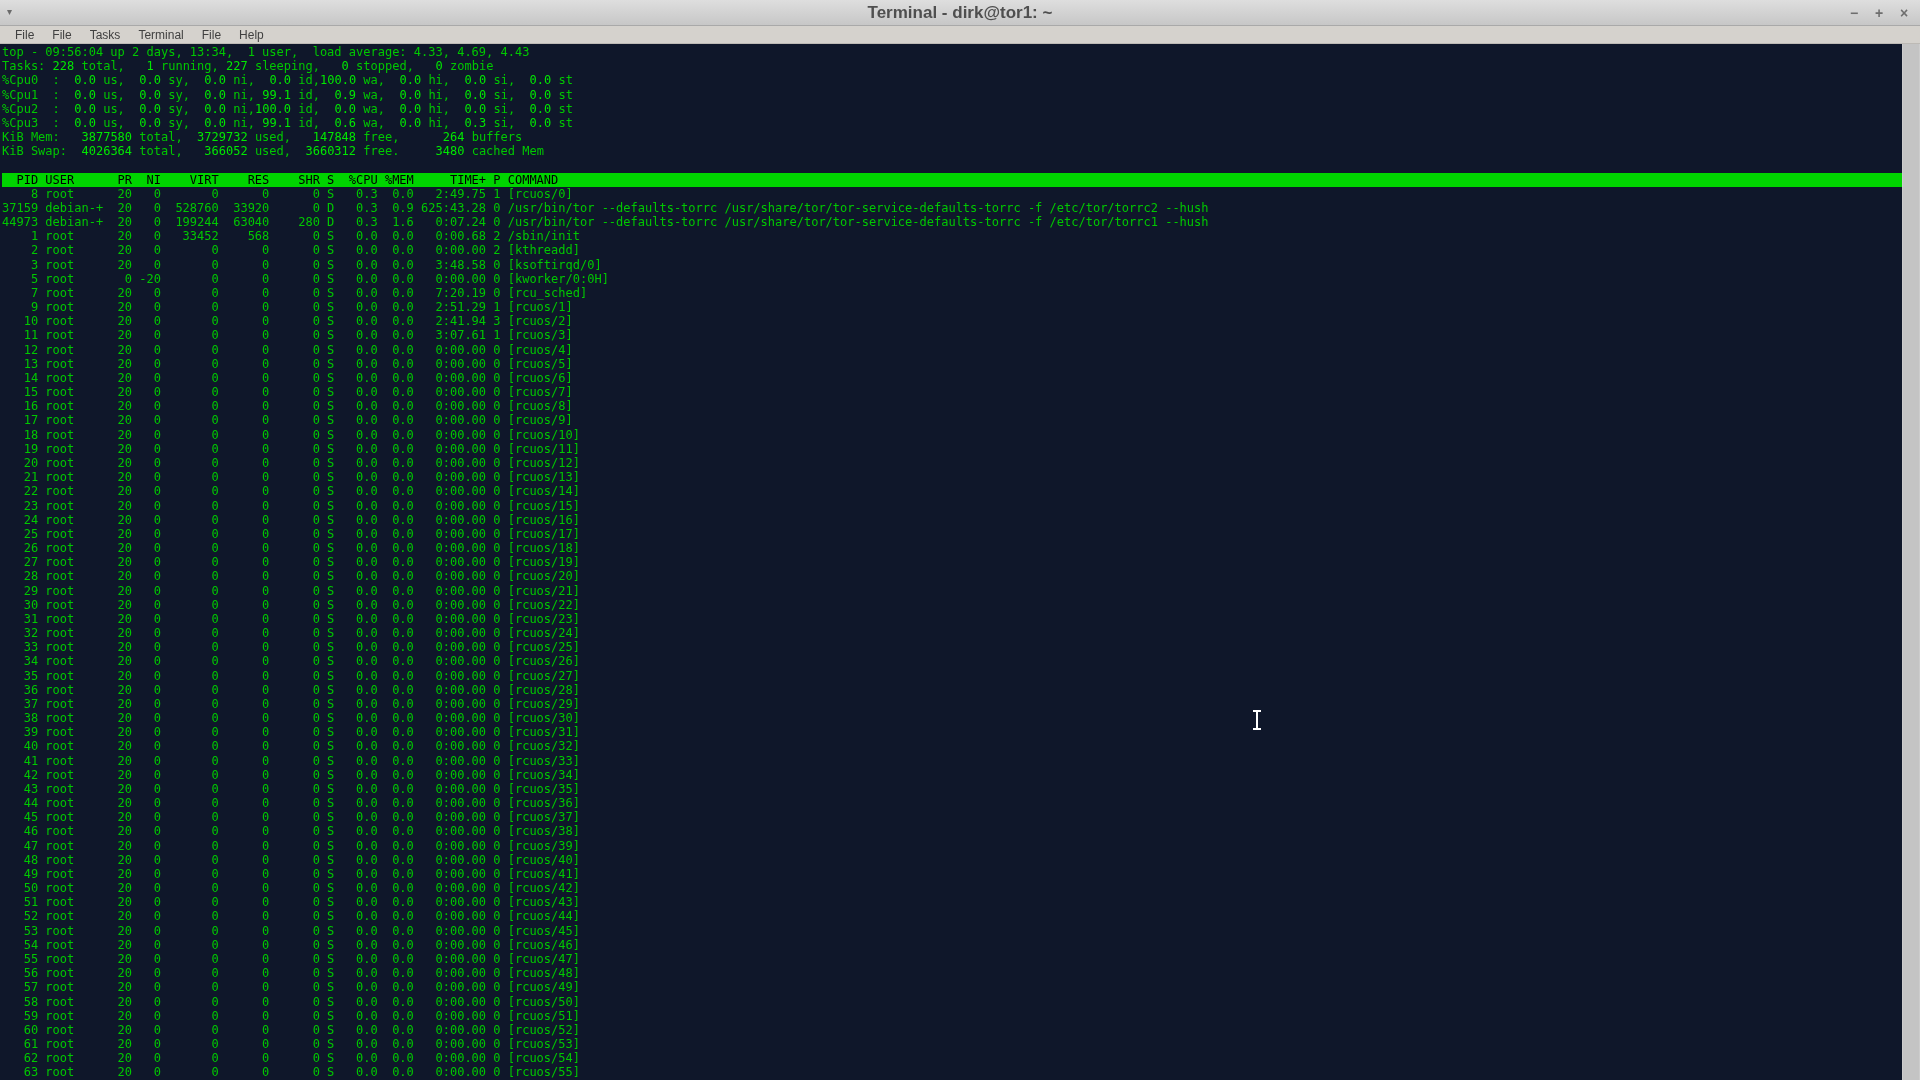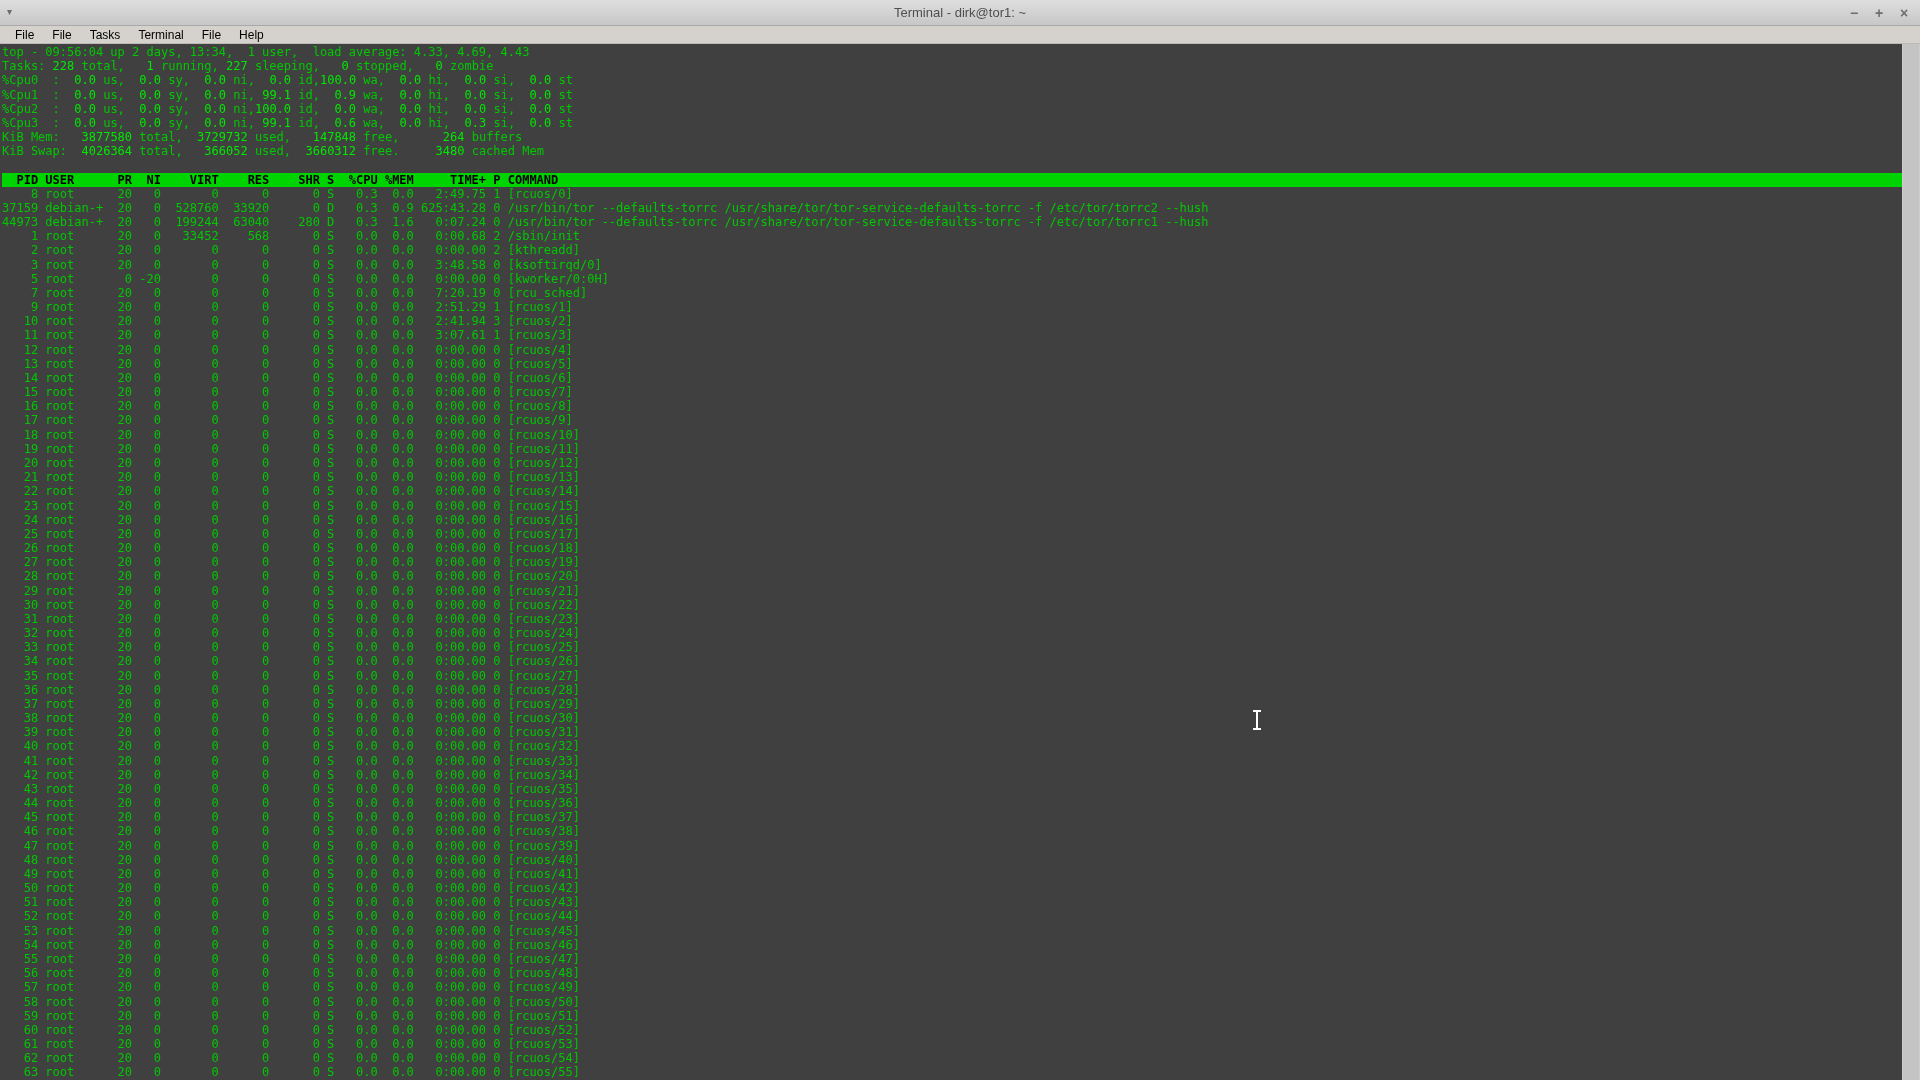--- a/index.html
+++ b/index.html
@@ -11,53 +11,53 @@
   
   .titlebar {
     height:26px; flex:0 0 26px;
     background:linear-gradient(#dedede,#c7c7c7);
     border-bottom:1px solid #a9a9a9;
     display:flex; align-items:center; position:relative;
   }
   .win-menu-icon { position:absolute; left:7px; top:6px; font-size:10px; color:#6b6b6b; }
   .title {
     position:absolute; left:0; right:0; text-align:center;
-    font-size:13px; font-weight:normal; color:#4f4f4f; line-height:26px;
+    font-size:17px; font-weight:bold; color:#4f4f4f; line-height:26px;
   }
   .win-buttons {
     position:absolute; right:8px; top:0; height:26px;
     display:flex; align-items:center; gap:9px; z-index:2;
   }
   .win-btn {
     width:16px; height:16px; text-align:center; line-height:16px;
     color:#6e6e6e; font-size:14px; font-weight:bold; cursor:default;
   }
 
   
   .menubar {
     height:18px; flex:0 0 18px; background:#d5d2cd;
     border-bottom:1px solid #bdbab5;
     display:flex; align-items:center; padding-left:6px;
   }
   .menu-item {
-    font-size:12px; color:#000000; padding:0 9px; line-height:18px;
+    font-size:12px; color:#404040; padding:0 9px; line-height:18px;
   }
 
   
-  .term-wrap { flex:1 1 auto; position:relative; background:#404040; }
+  .term-wrap { flex:1 1 auto; position:relative; background:#0f172a; }
   .screen {
     position:absolute; left:0; top:0; right:18px; bottom:0;
     padding:1px 0 0 2px;
     font-family:"DejaVu Sans Mono","Liberation Mono",monospace;
     font-size:12px; line-height:14.18px;
     color:#00c800; white-space:pre; overflow:hidden;
   }
   .line { height:14.18px; }
   .b { font-weight:normal; color:#00e800; }
-  .hdr { background:#00d400; color:#000; width:100%;font-weight:bold; }
+  .hdr { background:#00d400; color:#000; width:100%; }
 
   
   .scrollbar {
     position:absolute; right:0; top:0; bottom:0; width:18px;
     background:#cdcdcd;
   }
   .scroll-thumb {
     position:absolute; left:1px; right:1px; top:0; bottom:0;
     background:#c4c4c4;
   }

